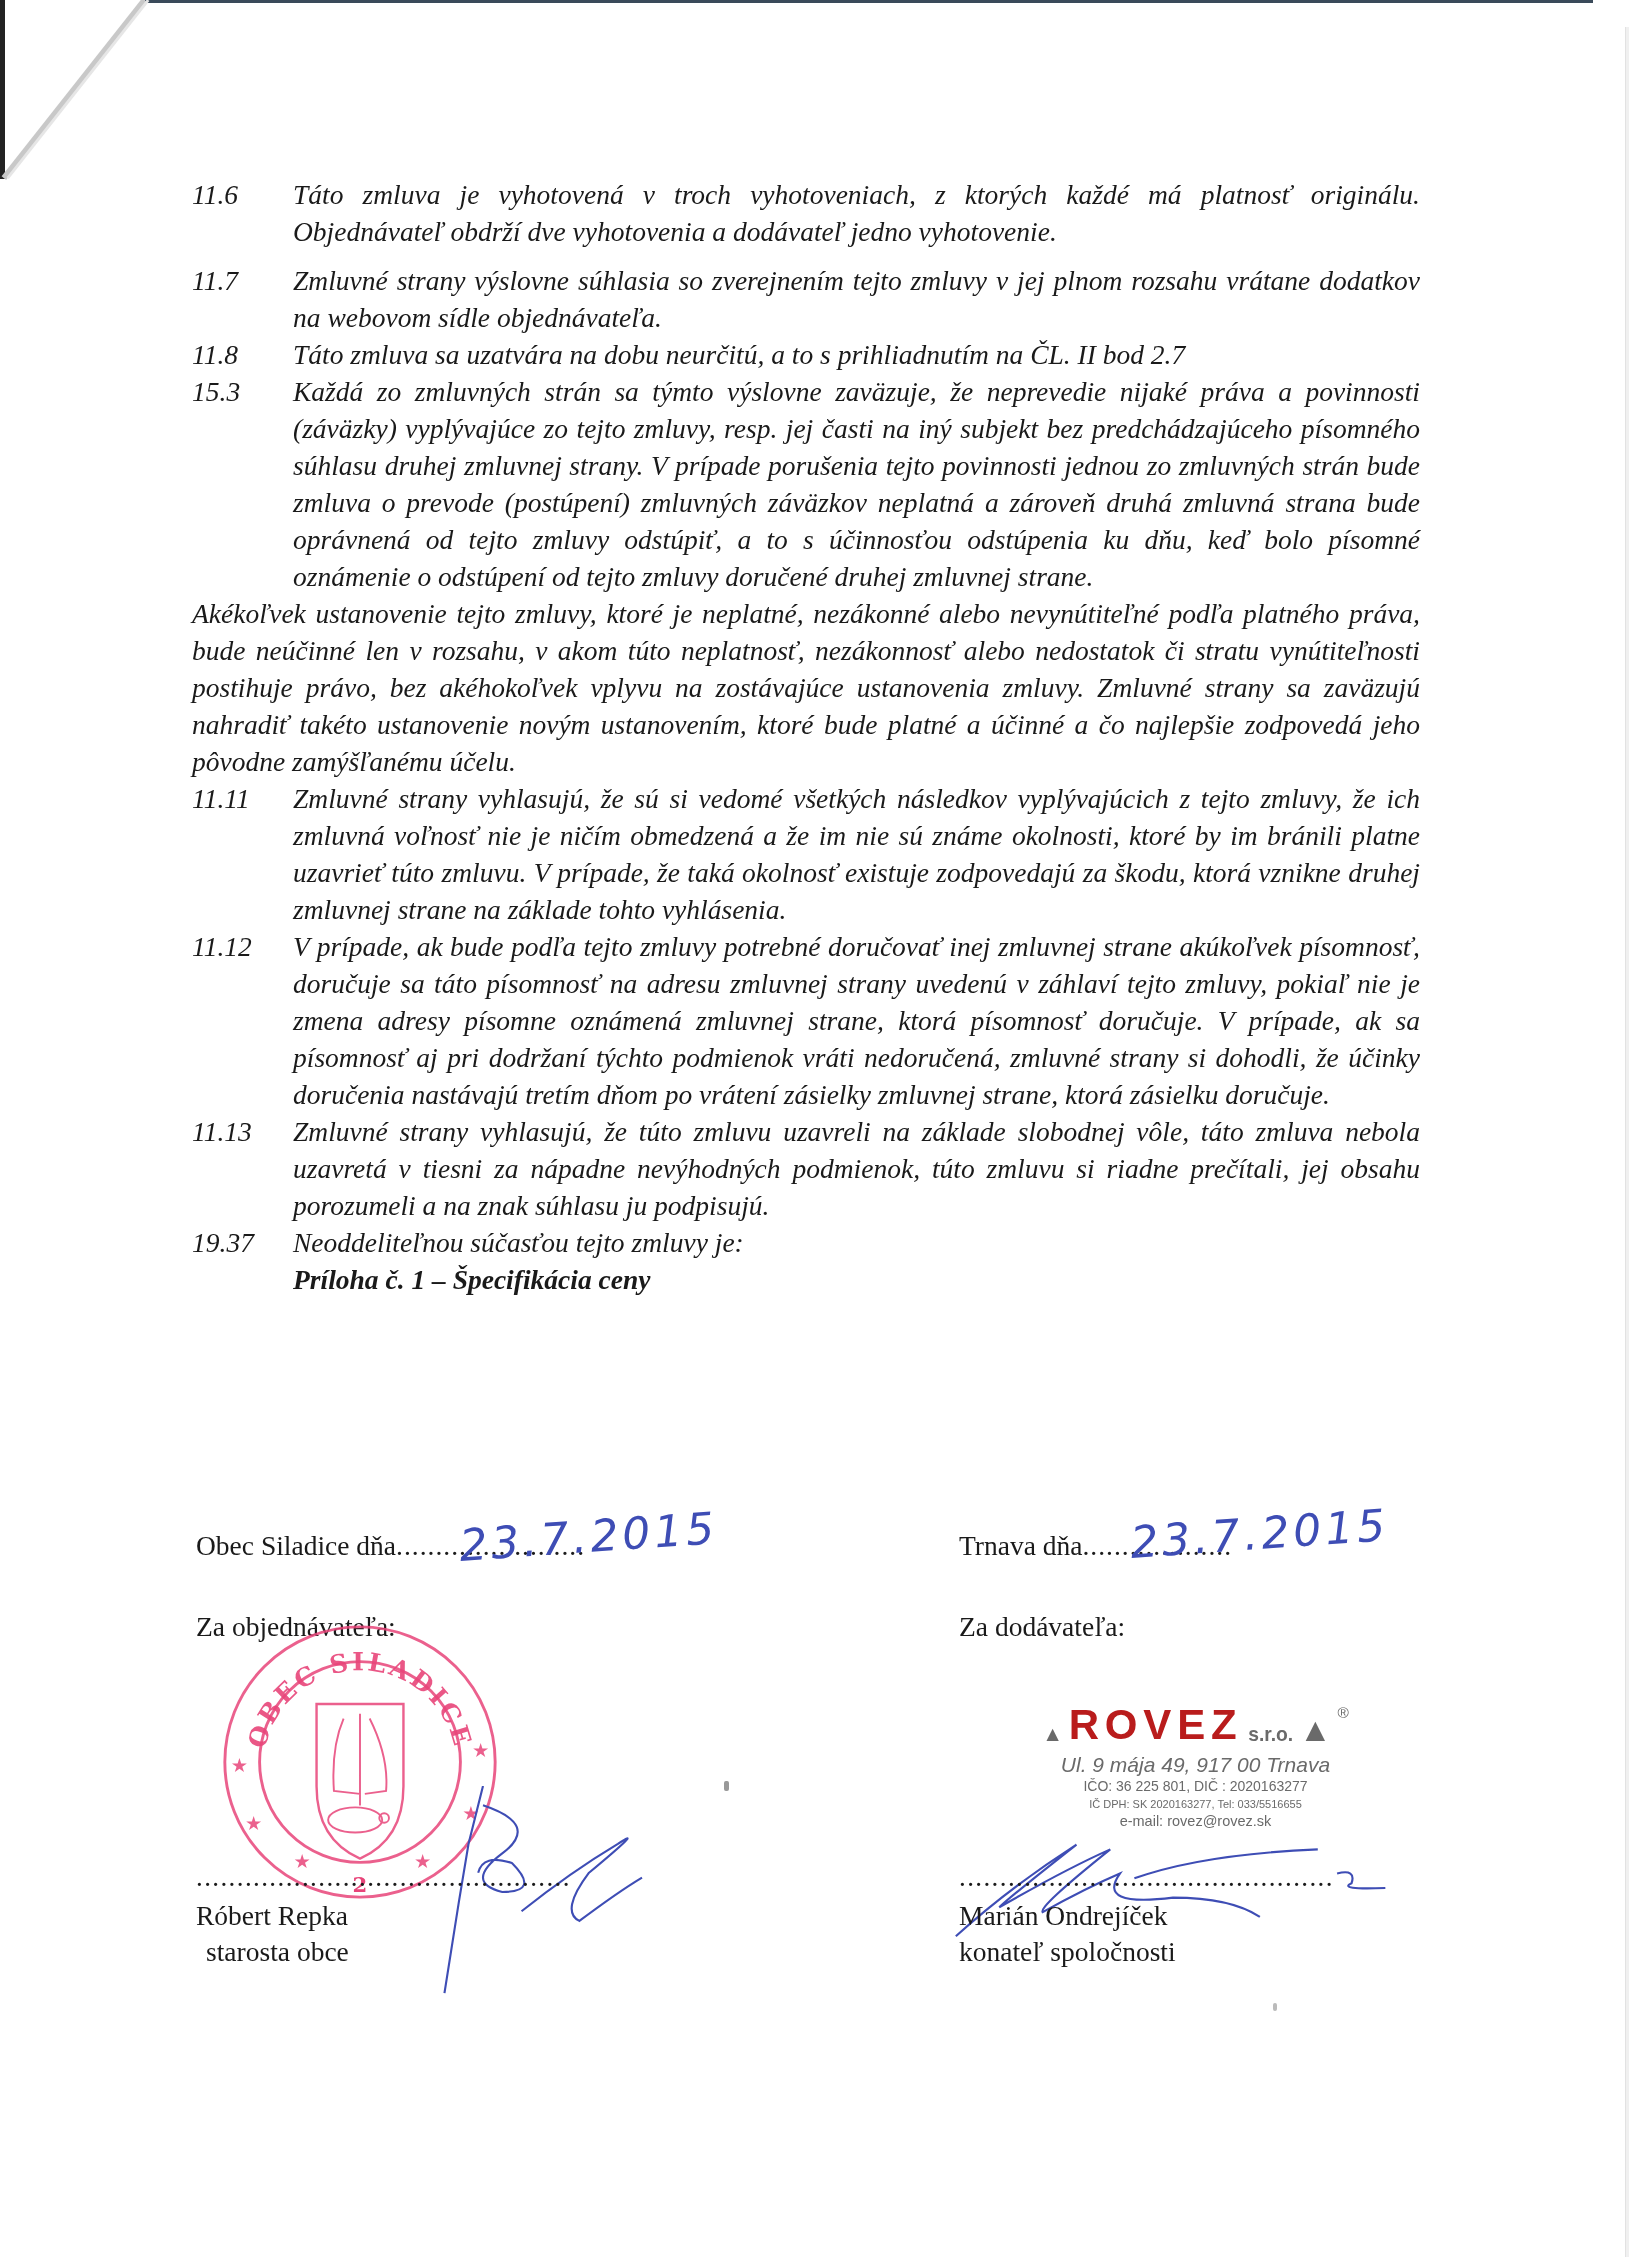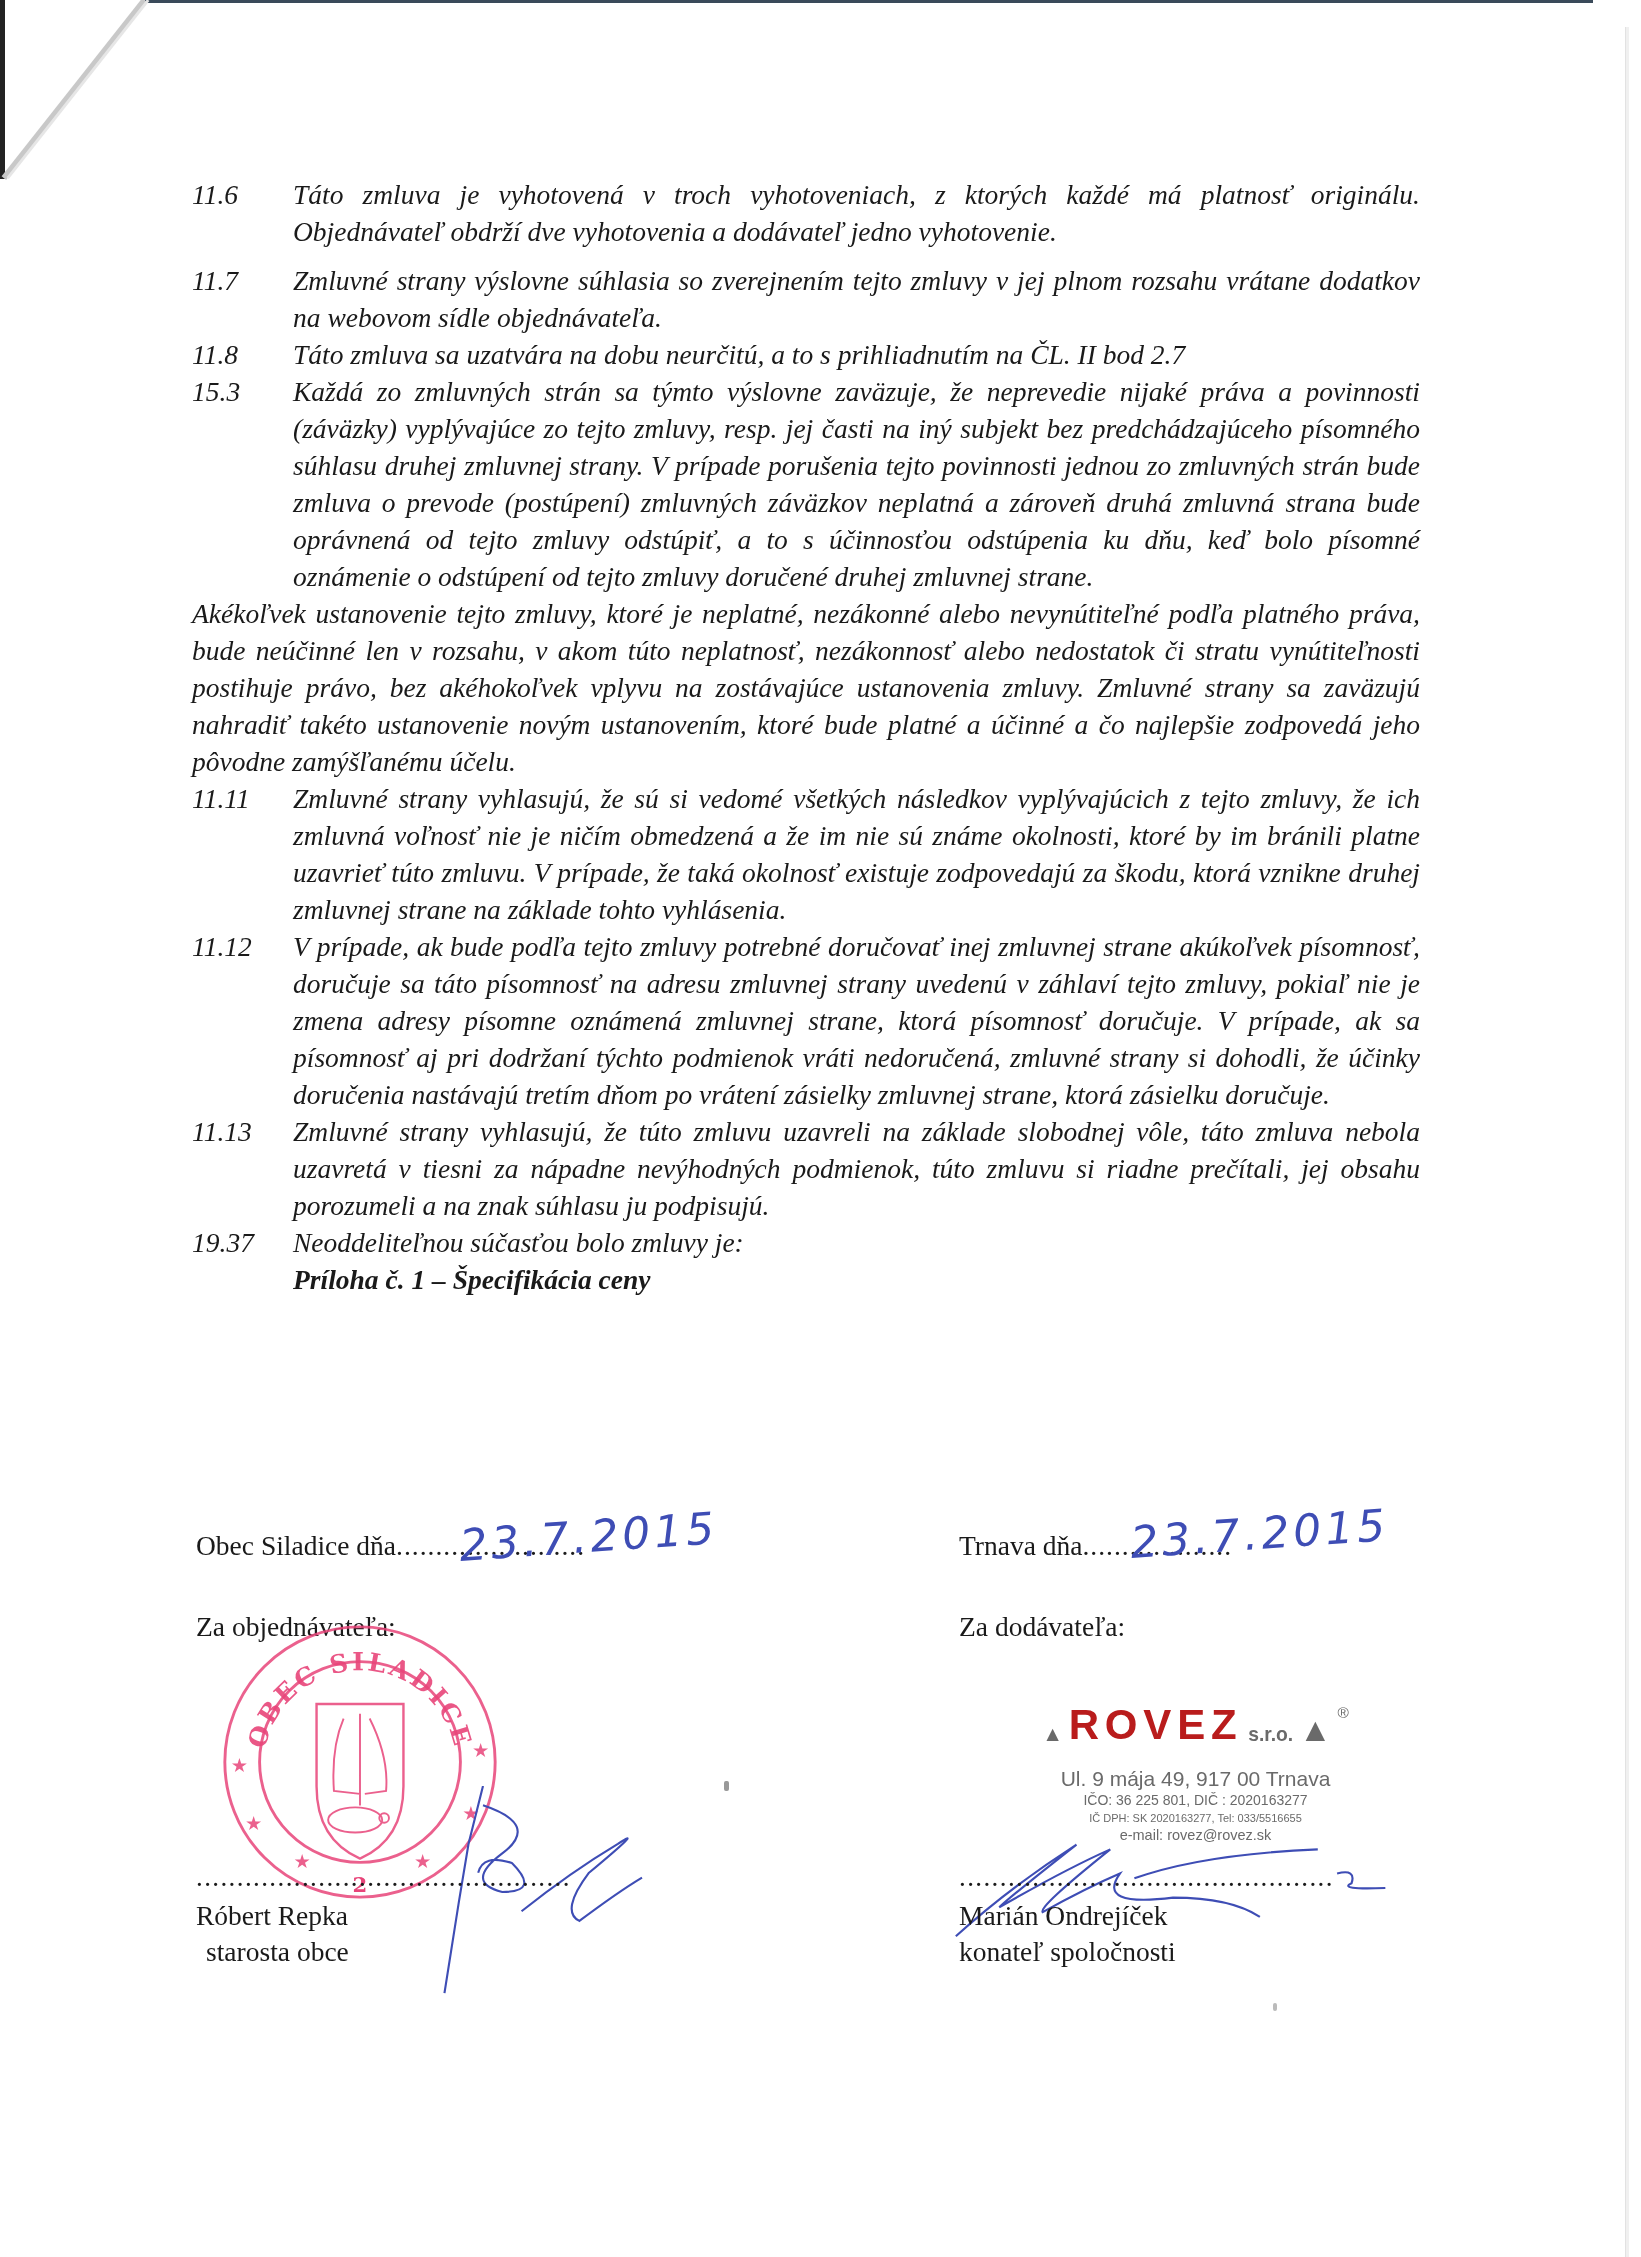--- a/index.html
+++ b/index.html
@@ -28,21 +28,21 @@
   .dotline { position: absolute; font-size: 27px; letter-spacing: 1.4px; white-space: nowrap; }
   .name { position: absolute; font-size: 27.5px; line-height: 35px; white-space: nowrap; }
 
   .hand { position: absolute; font-family: "DejaVu Sans", sans-serif; font-style: italic; color: #3e4db5; font-size: 44px; letter-spacing: 3.9px; transform: rotate(-4deg); white-space: nowrap; }
 
   .stamp-red { position: absolute; left: 220px; top: 1622px; width: 280px; height: 280px; }
   .stamp-rovez { position: absolute; left: 1012px; top: 1704px; width: 367px; color: #6a6a6a; font-family: "Liberation Sans", "DejaVu Sans", sans-serif; text-align: center; }
   .rovez-logo { display: flex; align-items: flex-end; justify-content: center; gap: 5.8px; }
   .rovez-name { font-size: 42px; font-weight: bold; letter-spacing: 5.8px; color: #b91c1c; line-height: 42px; }
   .rovez-sro { font-size: 19.3px; font-weight: bold; }
-  .rovez-l1 { font-size: 21px; line-height: 23px; margin-top: 21px; }
+  .rovez-l1 { font-size: 21px; line-height: 23px; margin-top: 7px; font-style: italic; }
   .rovez-l2 { font-size: 14px; line-height: 20px; }
   .rovez-l3 { font-size: 11px; line-height: 17.4px; }
   .rovez-l4 { font-size: 14.5px; line-height: 17.4px; }
   .sig-svg { position: absolute; }
   .speck { position: absolute; width: 4.8px; height: 9.7px; background: #999; border-radius: 1.9px; }
 </style>
 </head>
 <body>
 
 <div class="scan-top"></div>
@@ -81,21 +81,21 @@
     <div class="num">11.12</div>
     <div class="txt">V prípade, ak bude podľa tejto zmluvy potrebné doručovať inej zmluvnej strane akúkoľvek písomnosť, doručuje sa táto písomnosť na adresu zmluvnej strany uvedenú v záhlaví tejto zmluvy, pokiaľ nie je zmena adresy písomne oznámená zmluvnej strane, ktorá písomnosť doručuje. V prípade, ak sa písomnosť aj pri dodržaní týchto podmienok vráti nedoručená, zmluvné strany si dohodli, že účinky doručenia nastávajú tretím dňom po vrátení zásielky zmluvnej strane, ktorá zásielku doručuje.</div>
   </div>
   <div class="clause">
     <div class="num">11.13</div>
     <div class="txt">Zmluvné strany vyhlasujú, že túto zmluvu uzavreli na základe slobodnej vôle, táto zmluva nebola uzavretá v tiesni za nápadne nevýhodných podmienok, túto zmluvu si riadne prečítali, jej obsahu porozumeli a na znak súhlasu ju podpisujú.</div>
   </div>
   <div class="clause">
     <div class="num">19.37</div>
     <div class="txt">
-      <div>Neoddeliteľnou súčasťou bolo zmluvy je:</div>
+      <div>Neoddeliteľnou súčasťou tejto zmluvy je:</div>
       <div class="annex">Príloha č. 1 – Špecifikácia ceny</div>
     </div>
   </div>
 </div>
 
 <div class="sigcol left-col">
   <div class="date-line">
     <span>Obec Siladice dňa</span><span class="dots">........................</span>
   </div>
   <div class="za">Za objednávateľa:</div>

